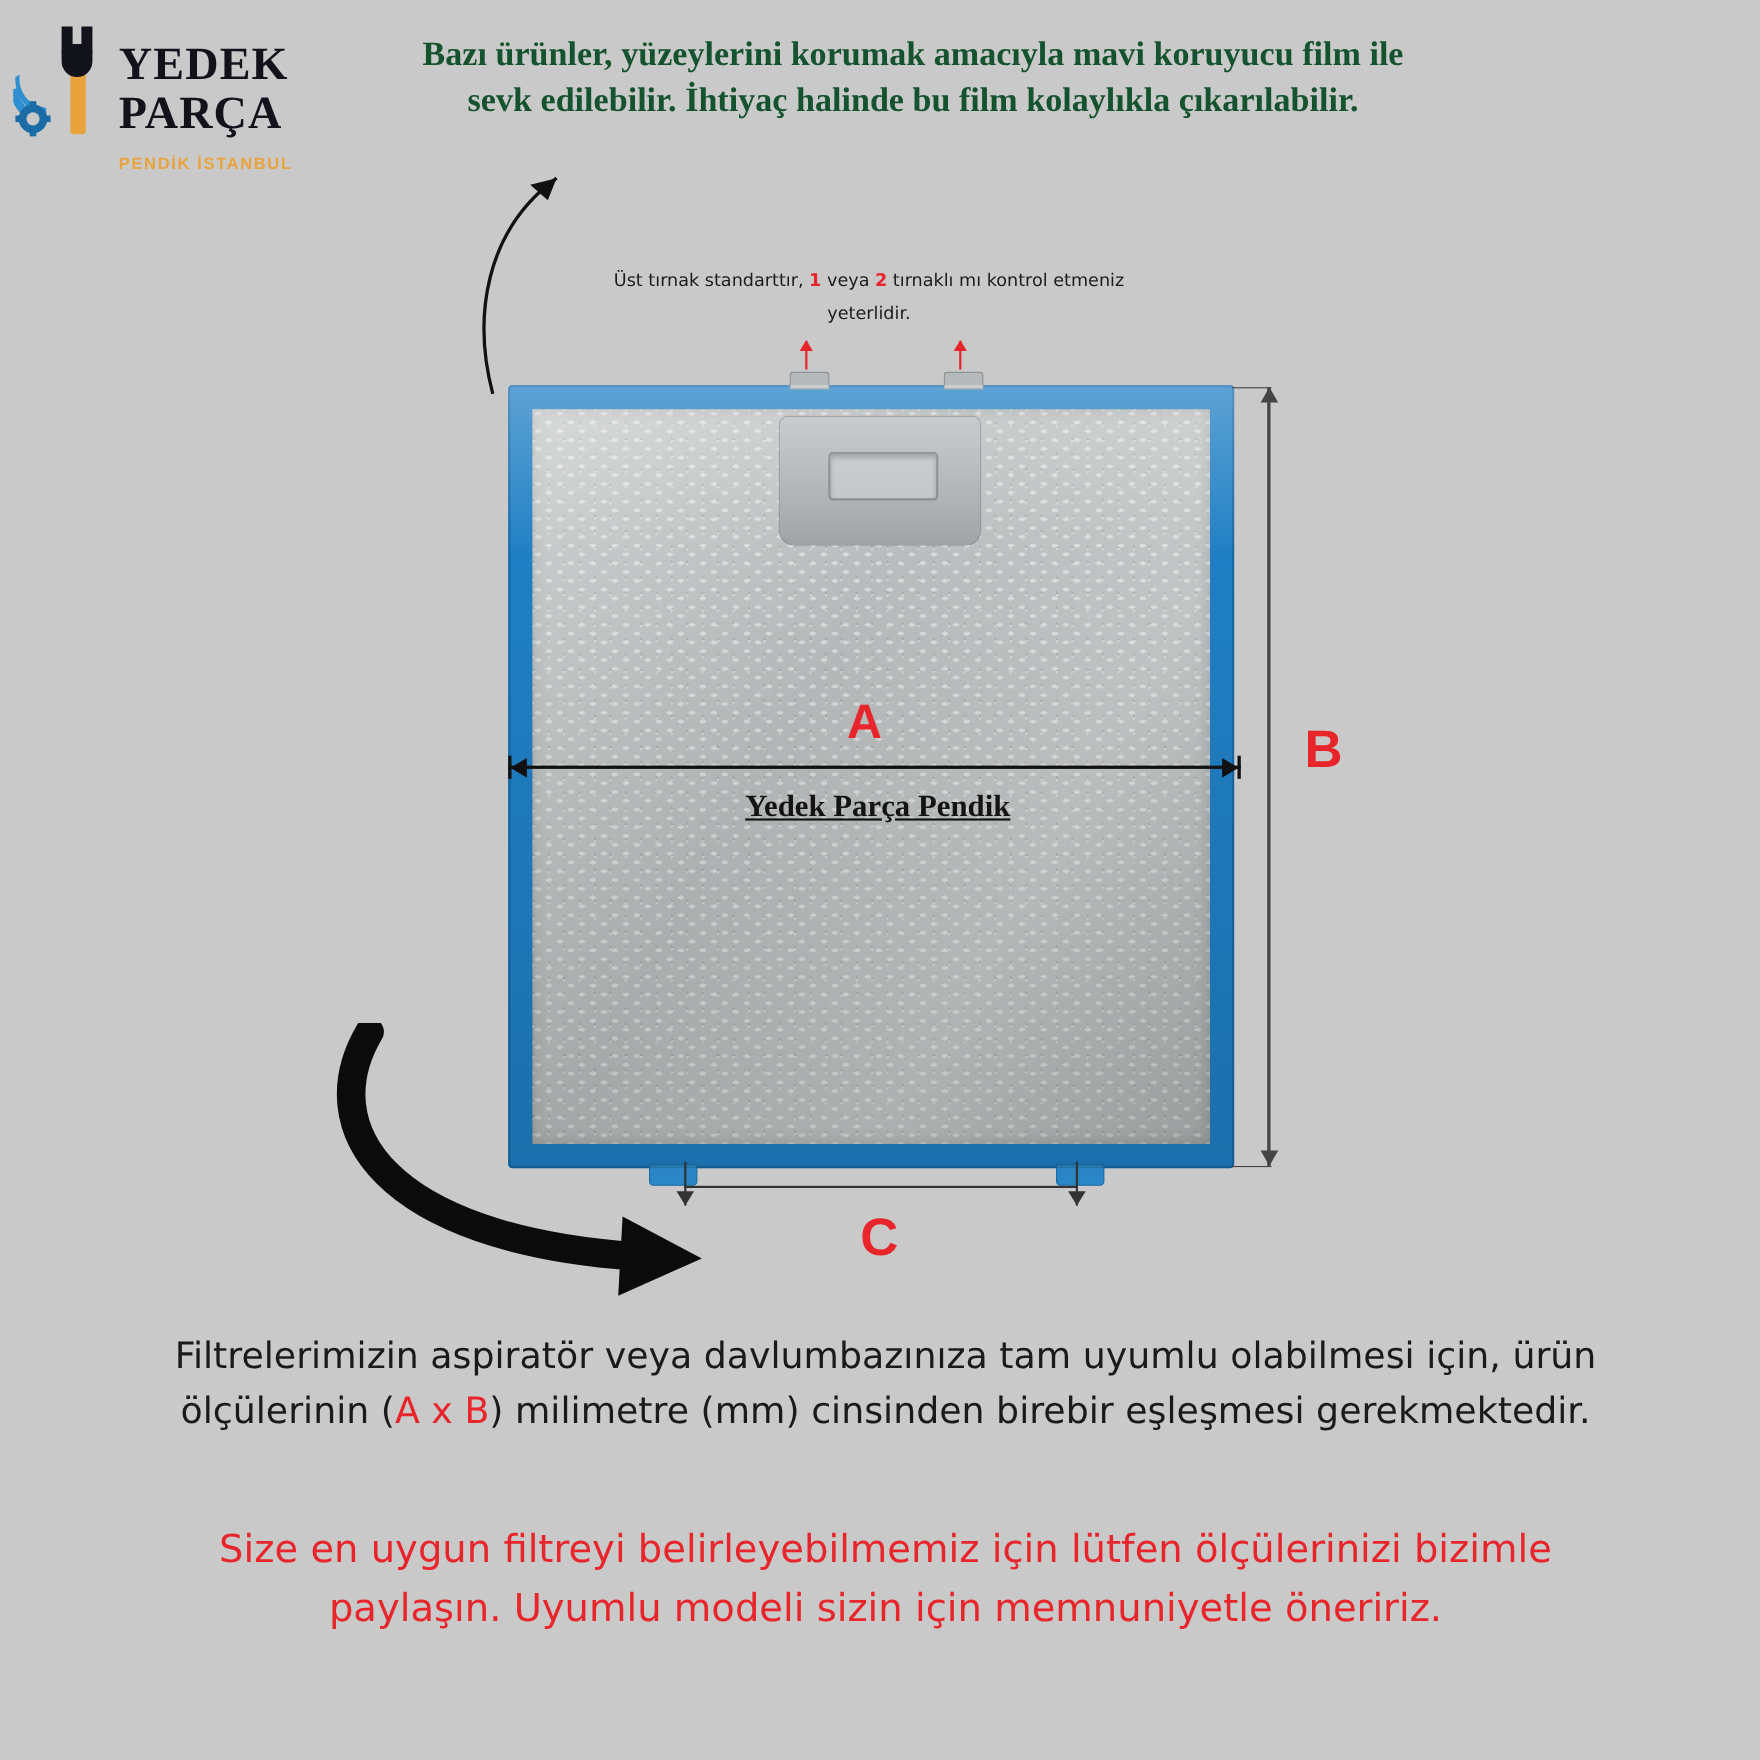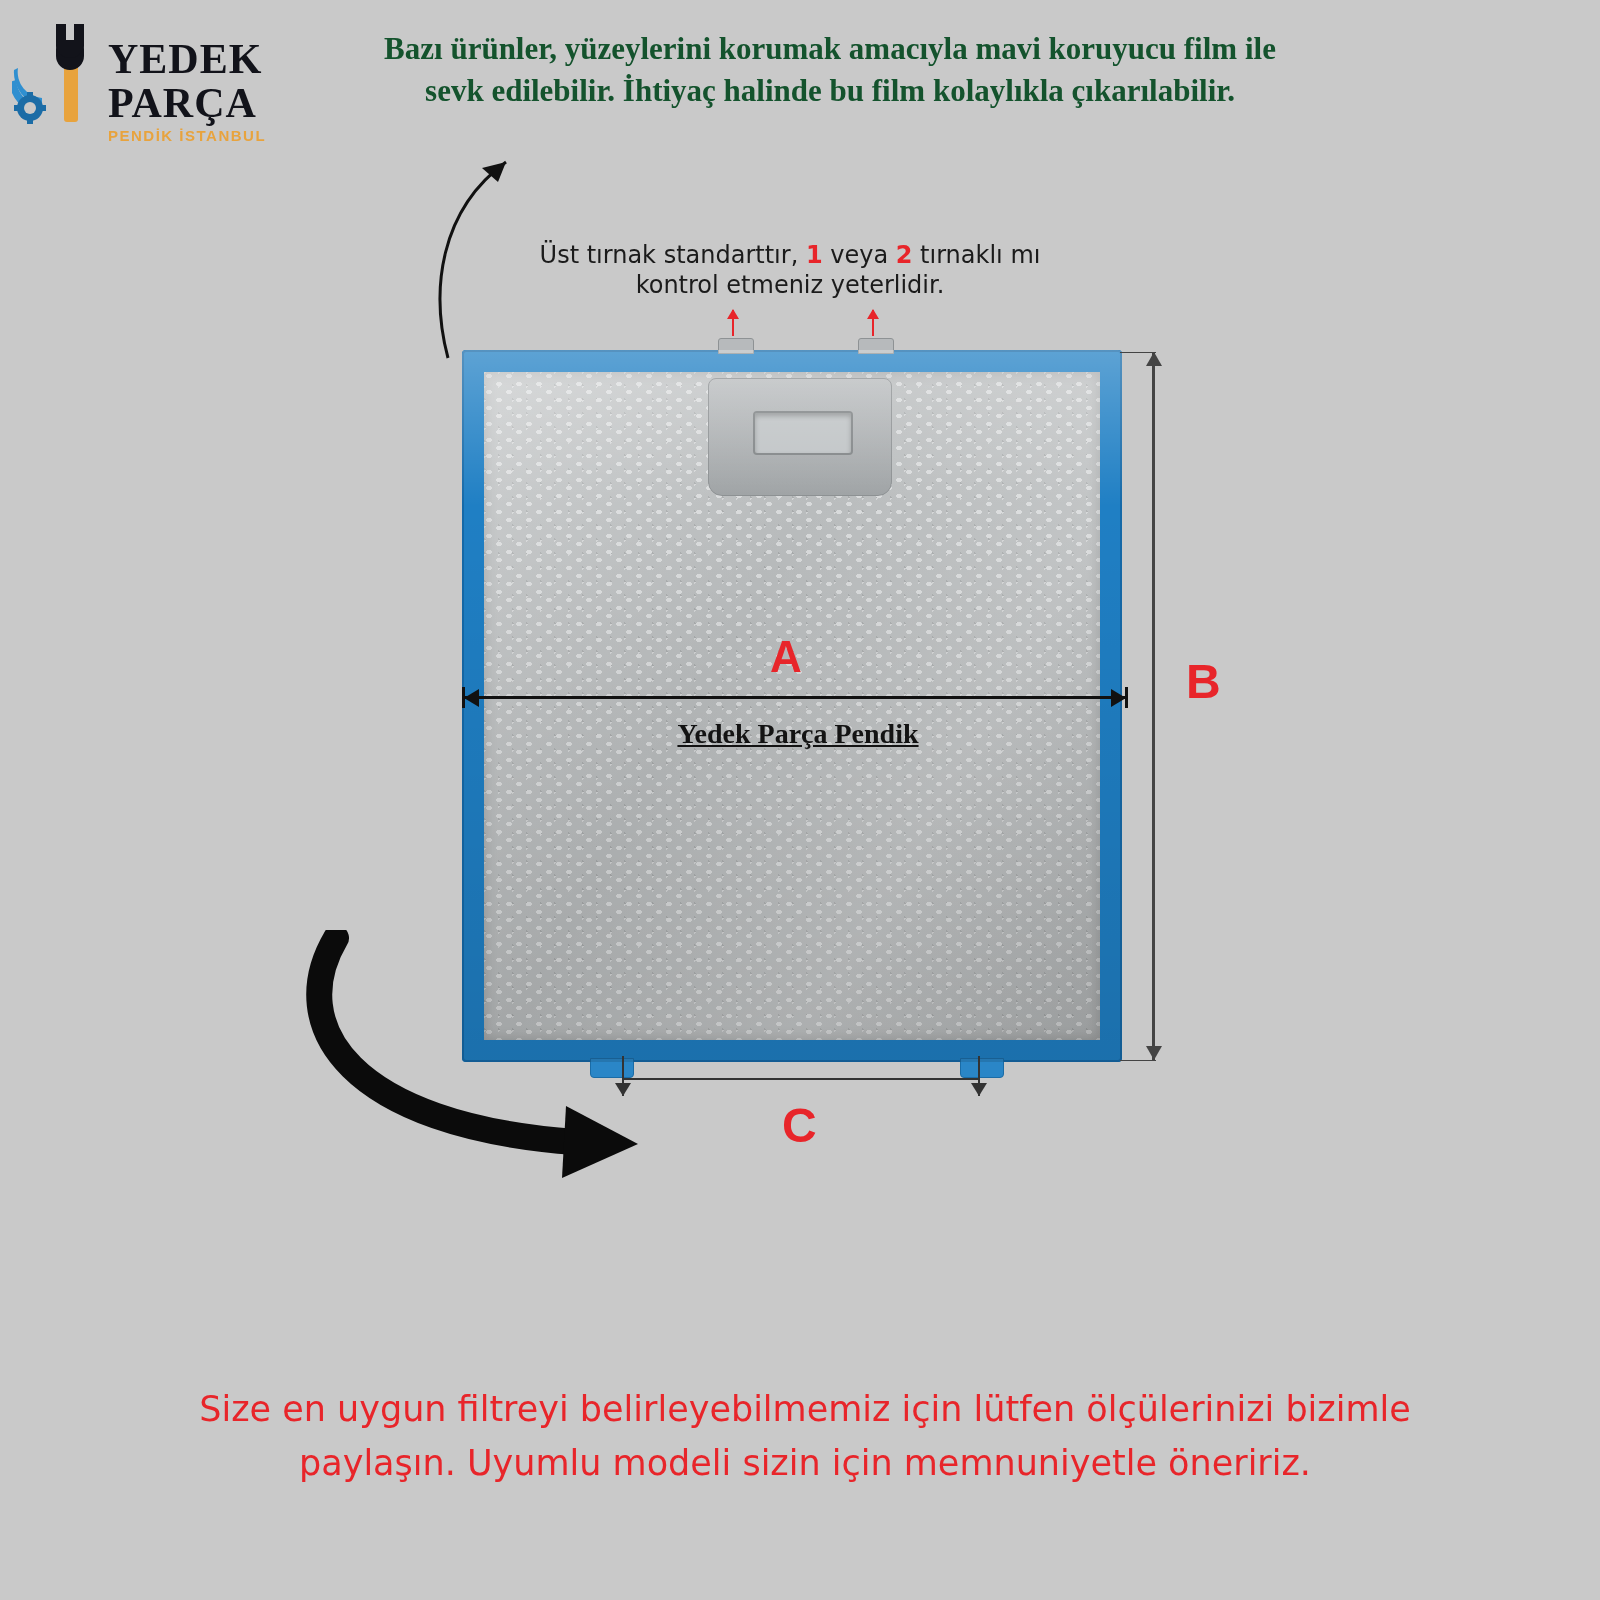--- a/index.html
+++ b/index.html
@@ -50,21 +50,21 @@
     line-height: 44px;
     letter-spacing: 1px;
     color: #12131a;
   }
   .logo-sub {
     font-family: "Liberation Sans", sans-serif;
     font-weight: bold;
     font-size: 15px;
     letter-spacing: 1.5px;
     color: #e8a33d;
-    margin-top: 2px;
+    margin-top: 16px;
   }
 
   
   .headline {
     position: absolute;
     left: 370px;
     top: 28px;
     width: 920px;
     text-align: center;
     font-family: "Liberation Serif", serif;
@@ -75,21 +75,21 @@
   }
 
   
   .topnote {
     position: absolute;
     left: 520px;
     top: 240px;
     width: 540px;
     text-align: center;
     font-family: "DejaVu Sans", sans-serif;
-    font-size: 24px;
+    font-size: 16px;
     line-height: 30px;
     color: #1b1b1b;
   }
   .topnote .num { color: #e8252a; font-weight: bold; }
 
   
   .leftpara {
     position: absolute;
     left: 40px;
     top: 520px;
@@ -455,16 +455,19 @@
 
   <div class="c-leg l1"></div>
   <div class="c-leg l2"></div>
   <div class="line-C"></div>
   <div class="c-arrow a1"></div>
   <div class="c-arrow a2"></div>
   <div class="label-C">C</div>
 
   <div class="watermark">Yedek Parça Pendik</div>
 
+  <div class="bottompara">
+    <span>Filtrelerimizin aspiratör veya davlumbazınıza tam uyumlu olabilmesi için, ürün ölçülerinin (</span><span class="ab">A x B</span><span>) milimetre (mm) cinsinden birebir eşleşmesi gerekmektedir.</span>
+  </div>
 
   <div class="redpara">Size en uygun filtreyi belirleyebilmemiz için lütfen ölçülerinizi bizimle paylaşın. Uyumlu modeli sizin için memnuniyetle öneririz.</div>
 
 </div>
 
 </body></html>

